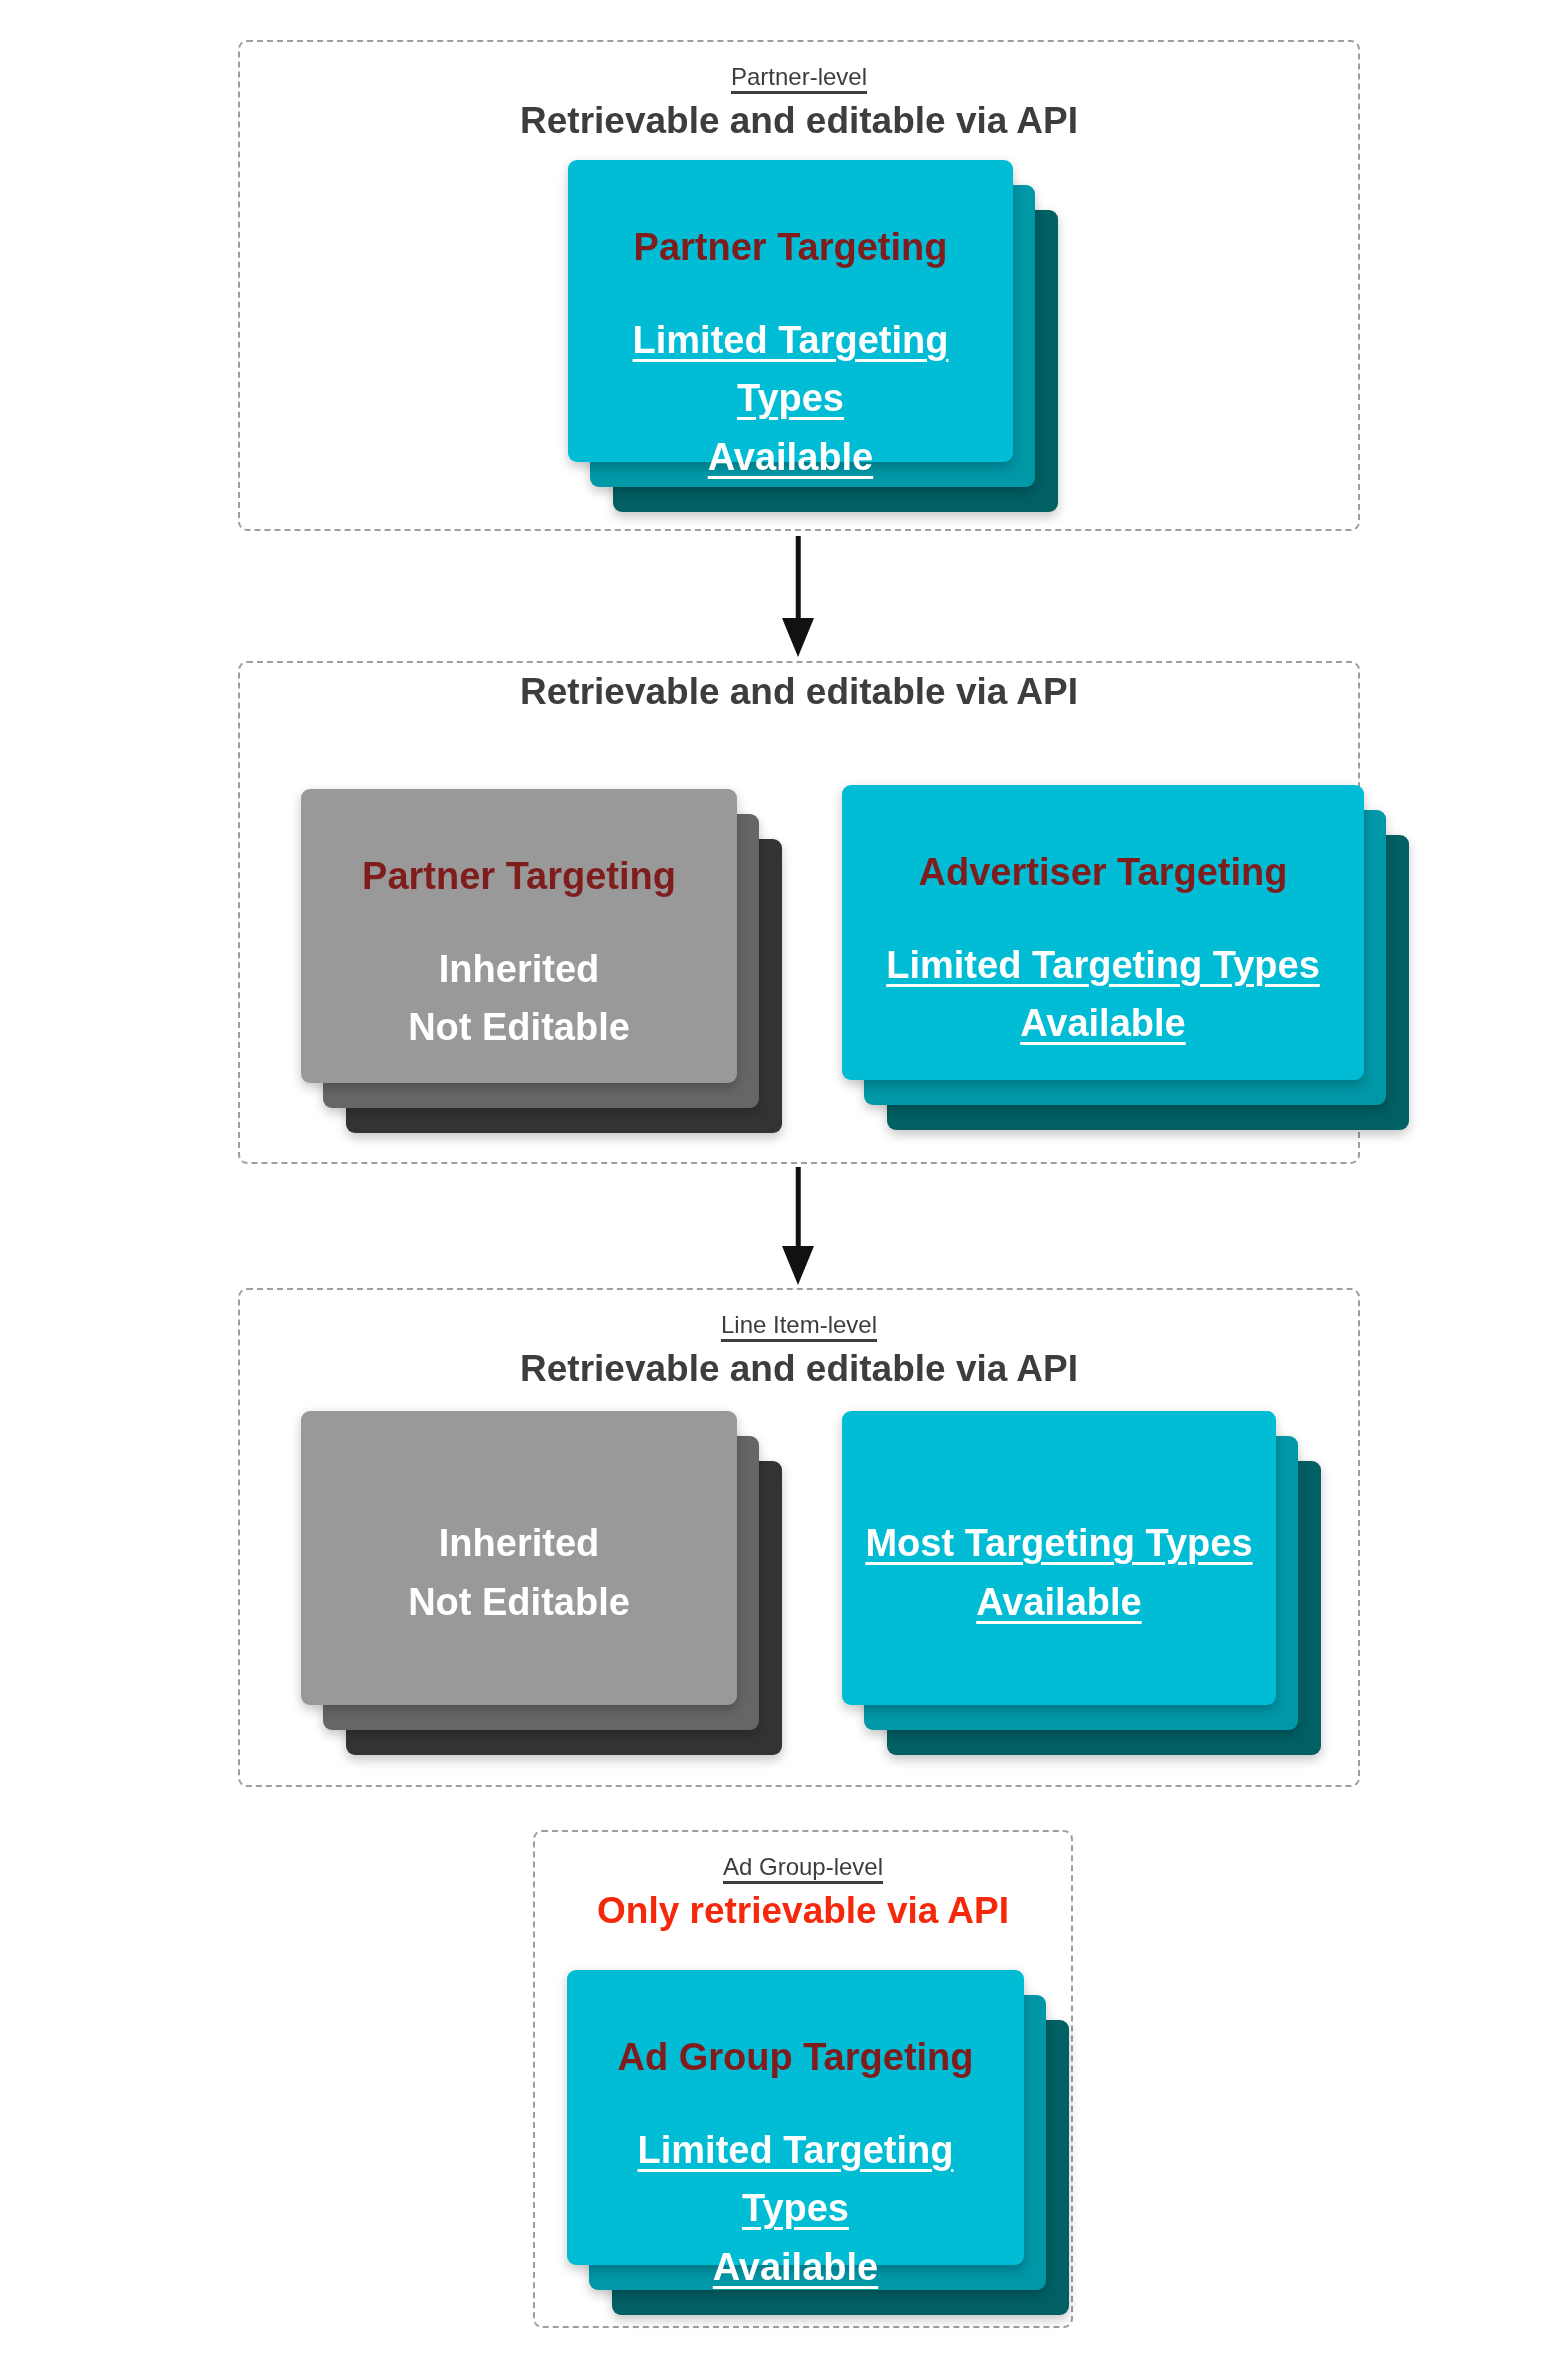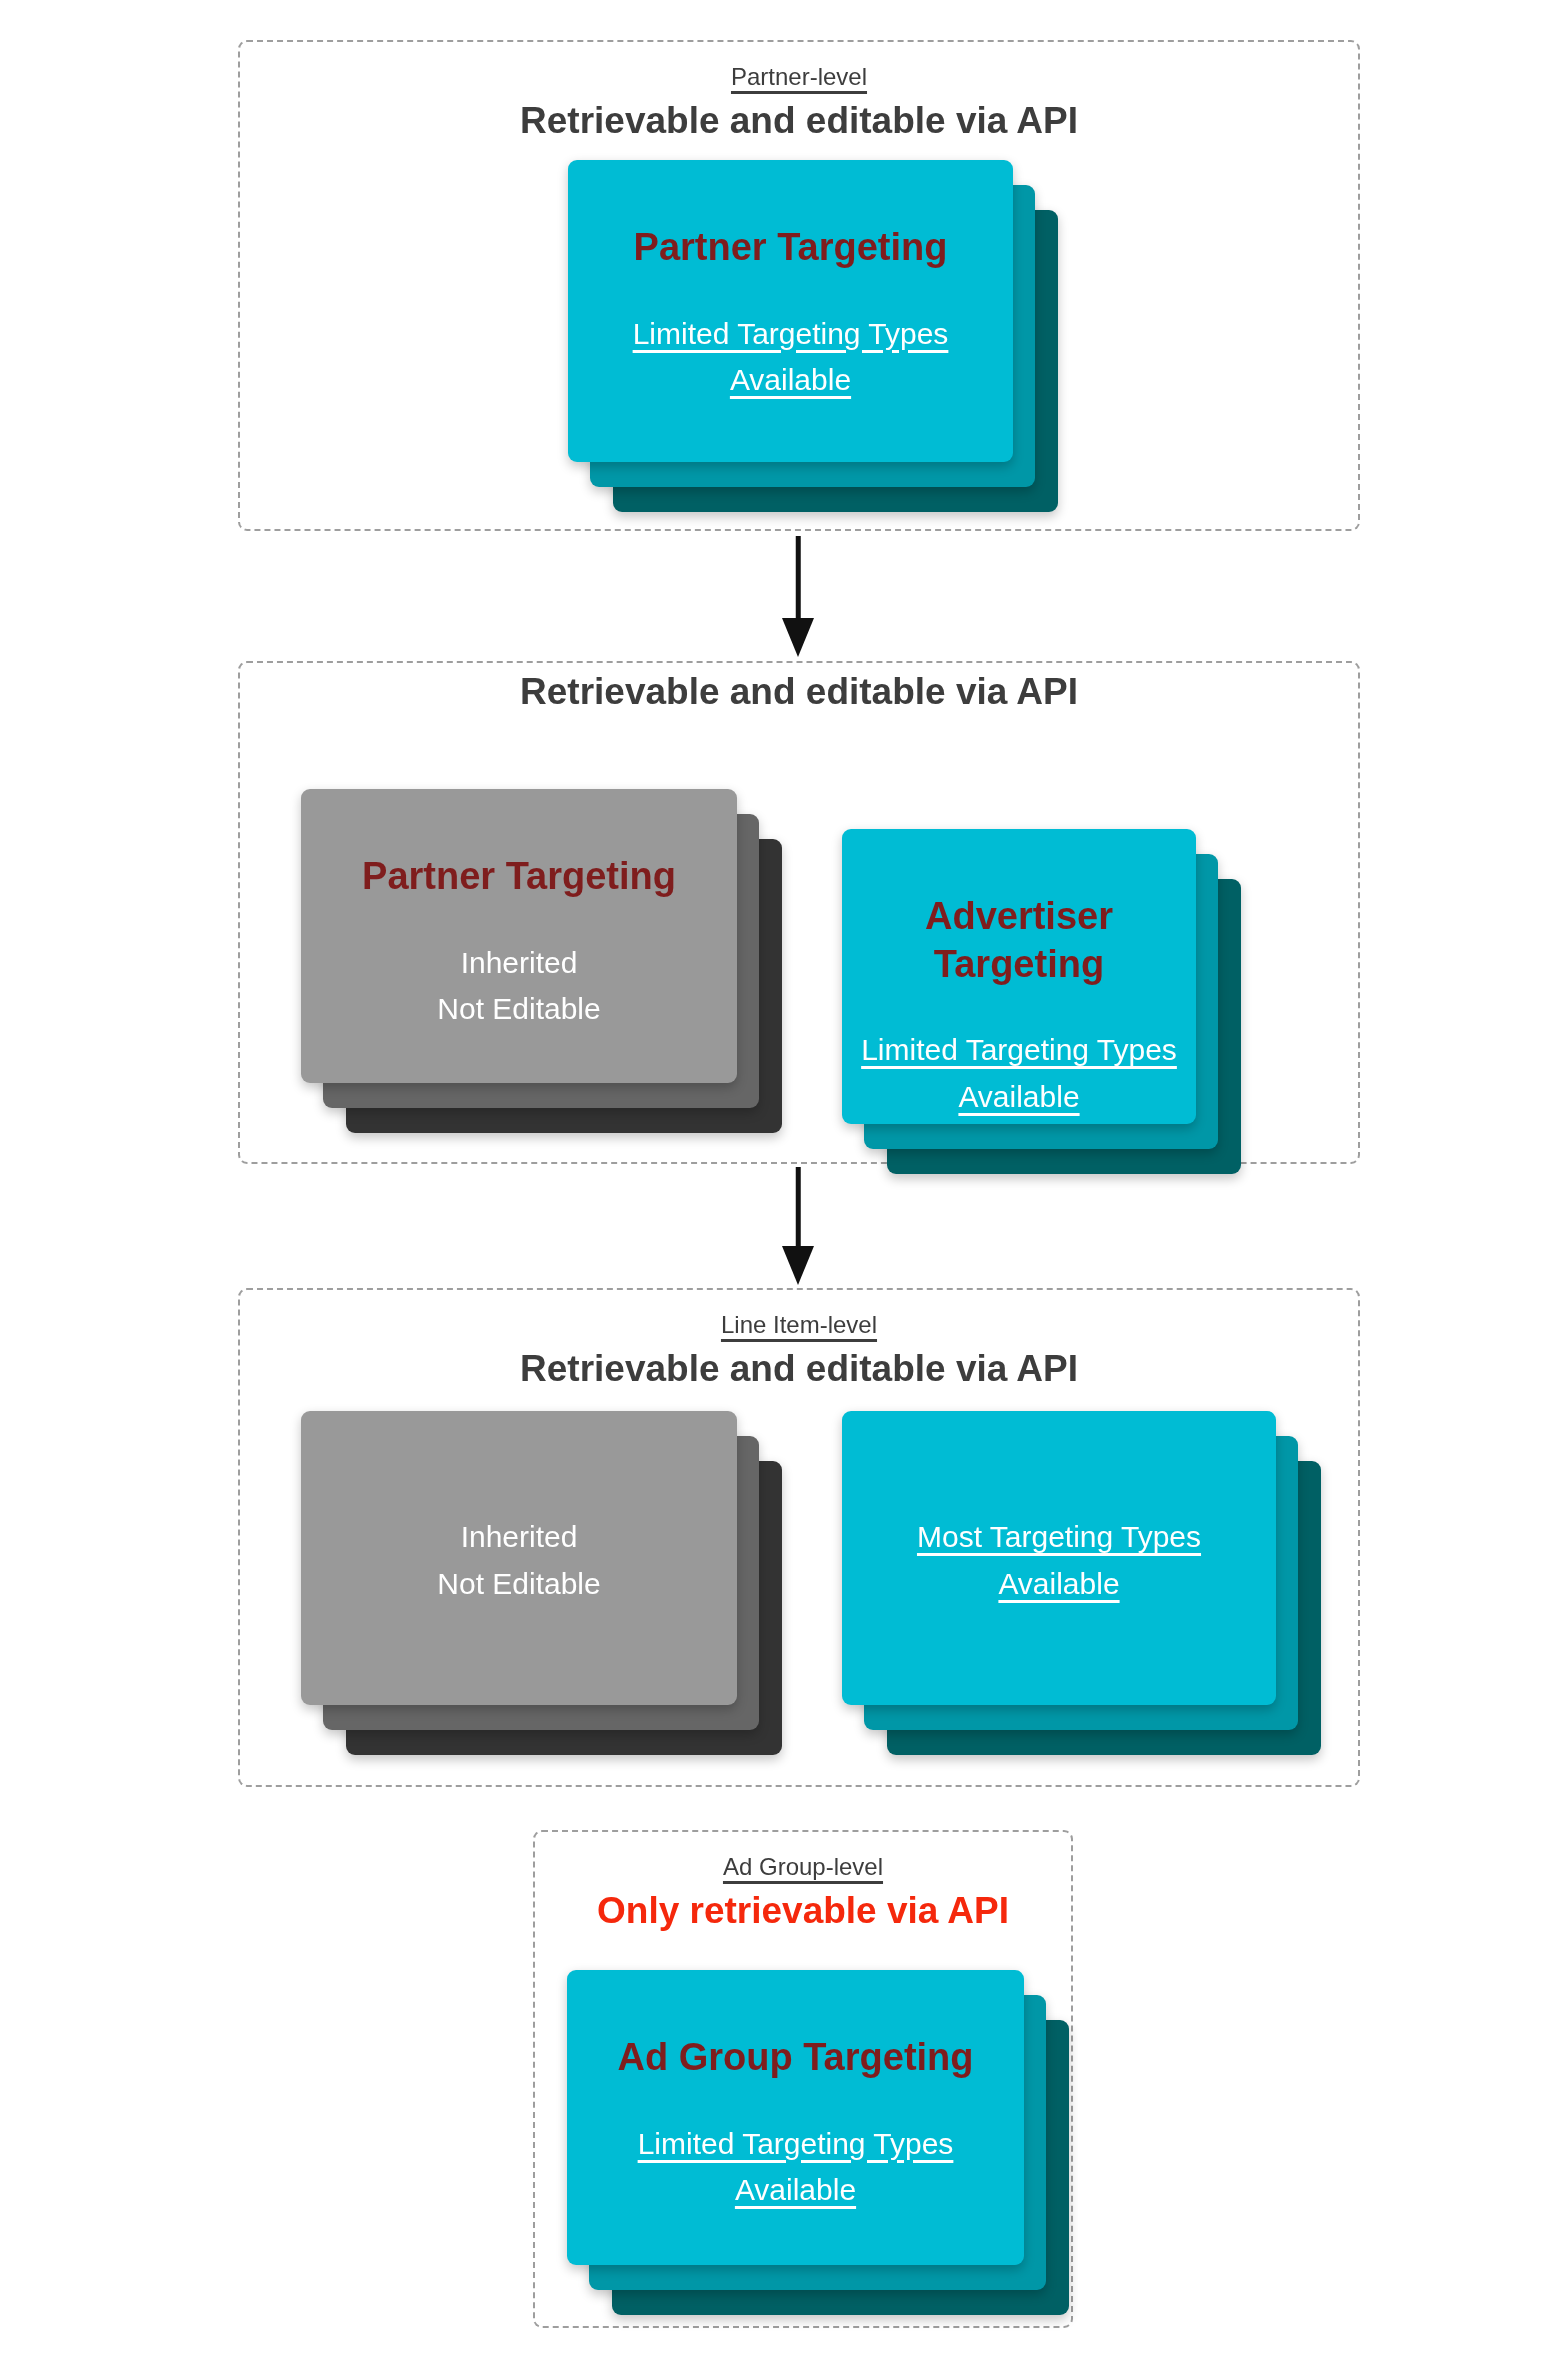--- a/index.html
+++ b/index.html
@@ -48,28 +48,28 @@
   .cyan .l3{background:var(--cyan-back);}
   .gray .l1{background:var(--gray-front);}
   .gray .l2{background:var(--gray-mid);}
   .gray .l3{background:var(--gray-back);}
 
   .card-heading{
     font-size:38px; font-weight:700; color:#7f1d1d; line-height:1.25;
     white-space:pre-line;
   }
   .card-body{
-    margin-top:39px; font-size:30px; font-weight:400; color:#ffffff;
+    margin-top:39px; font-size:38px; font-weight:700; color:#ffffff;
     line-height:1.55; white-space:pre-line;
   }
   .u{text-decoration:underline; text-decoration-thickness:2.7px; text-underline-offset:6.3px;}
 
   .s1c1{left:328px; top:118px; width:445px; height:302px;}
   .s2c1{left:61px;  top:126px; width:436px; height:294px;}
-  .s2c2{left:602px; top:122px; width:354px; height:295px;margin-top:44px;}
+  .s2c2{left:602px; top:122px; width:522px; height:295px;}
   .s3c1{left:61px;  top:121px; width:436px; height:294px;}
   .s3c2{left:602px; top:121px; width:434px; height:294px;}
   .s4c1{left:32px;  top:110px; width:457px; height:295px;margin-top:28px;}
 
   .arrow{position:absolute; width:36px;}
   .a1{left:780px; top:536px; height:121px;}
   .a2{left:780px; top:1167px; height:118px;}
   .arrow .shaft{
     position:absolute; left:50%; transform:translateX(-50%);
     top:0; width:4.5px; height:calc(100% - 36px); background:var(--arrow);

